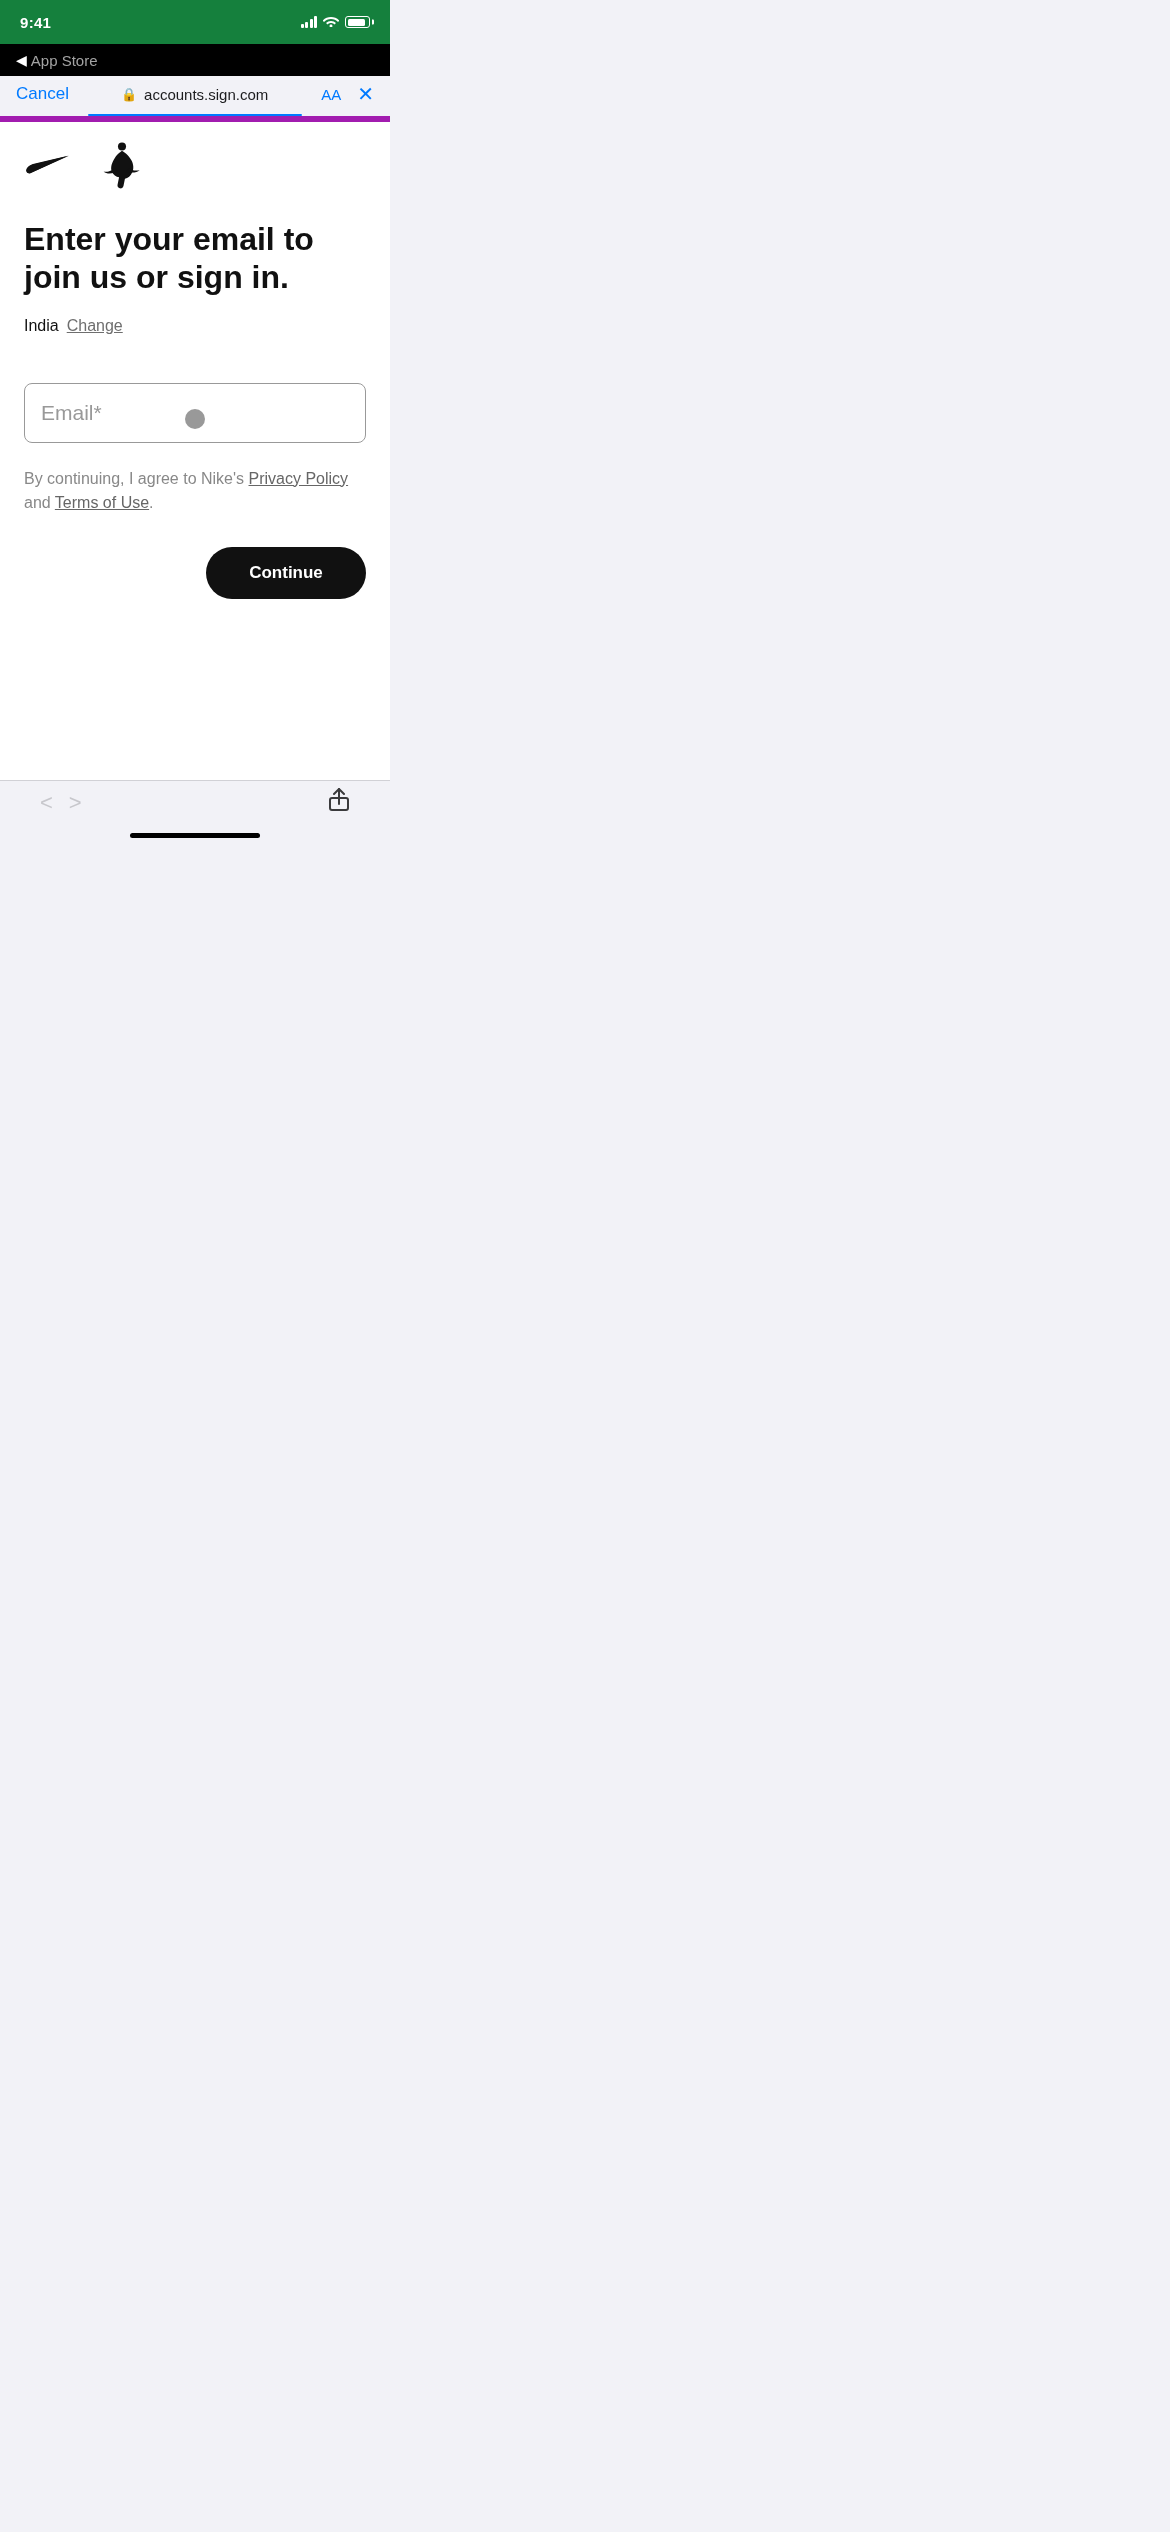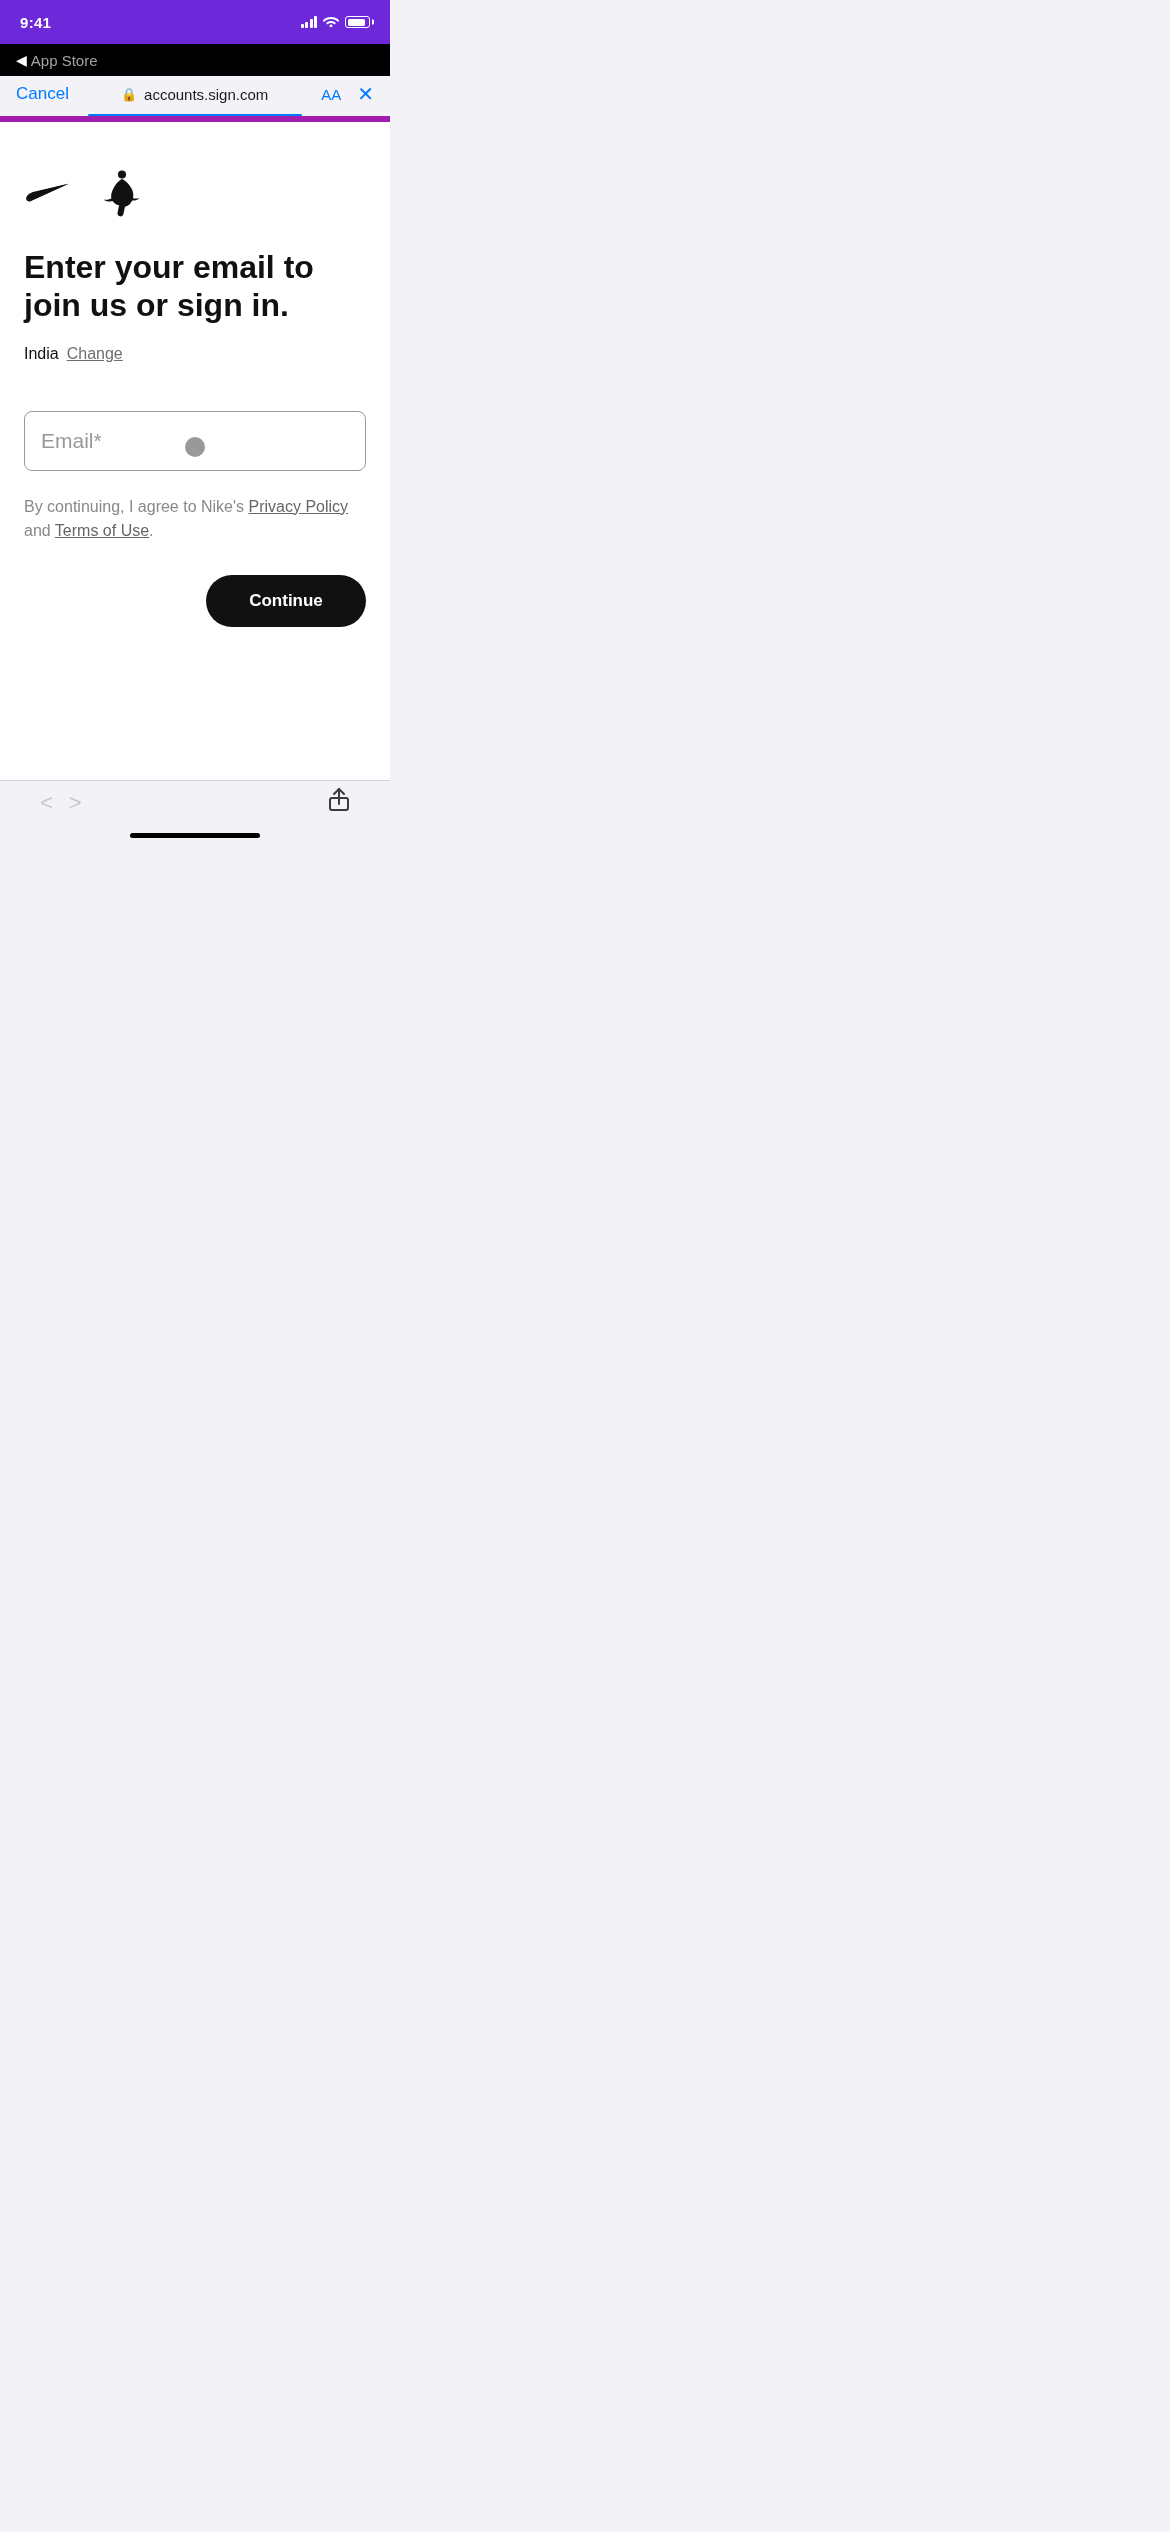--- a/index.html
+++ b/index.html
@@ -9,21 +9,21 @@
       width: 390px;
       height: 844px;
       background: #f2f2f7;
       font-family: -apple-system, BlinkMacSystemFont, 'SF Pro Display', 'Helvetica Neue', sans-serif;
       overflow: hidden;
       position: relative;
     }
 
     
     .status-bar {
-      background: #6d28d9;
+      background: #15803d;
       height: 44px;
       display: flex;
       align-items: center;
       justify-content: space-between;
       padding: 0 20px;
       position: relative;
     }
 
     .status-time {
       color: #fff;
@@ -180,21 +180,21 @@
       background: #007aff;
       width: 60%;
       margin: 0 auto;
       border-radius: 1px;
     }
 
     
     .page-content {
       background: #fff;
       flex: 1;
-      padding: 48px 24px 24px 24px;
+      padding: 20px 24px 24px 24px;
       overflow-y: auto;
       height: calc(844px - 44px - 32px - 62px - 44px);
     }
 
     
     .logos-row {
       display: flex;
       align-items: center;
       gap: 16px;
       margin-bottom: 28px;

